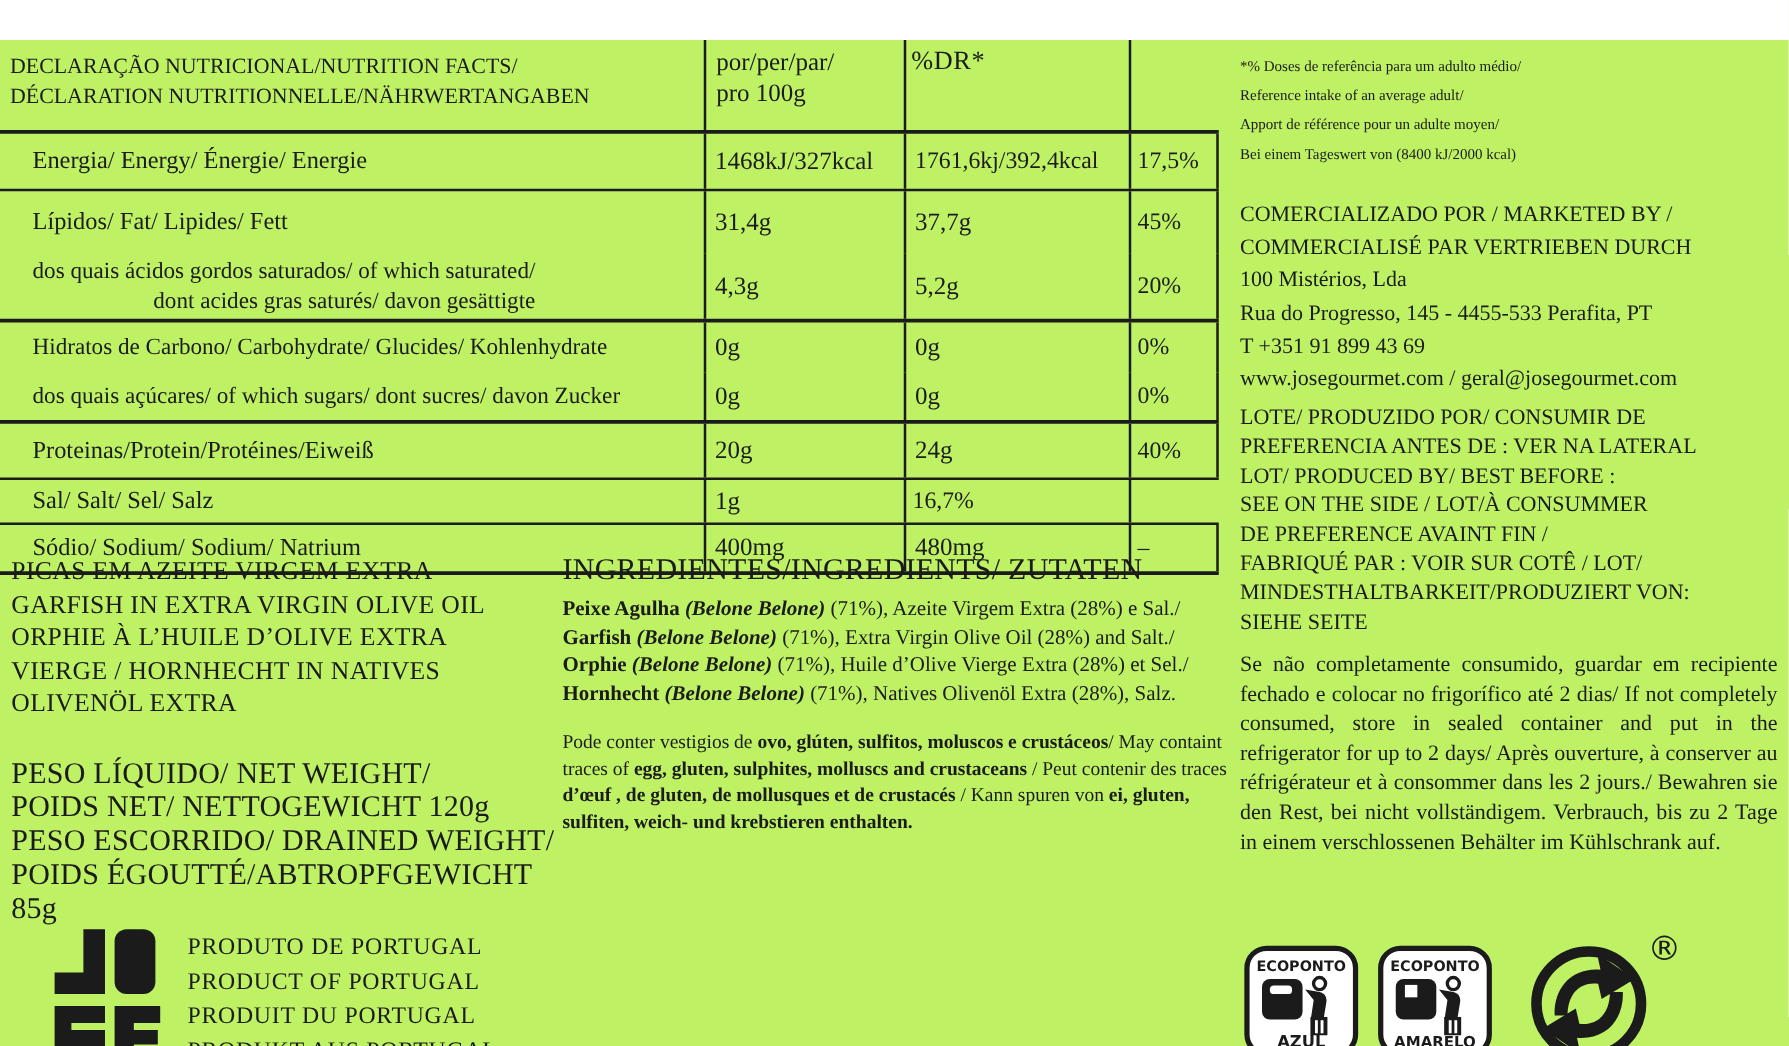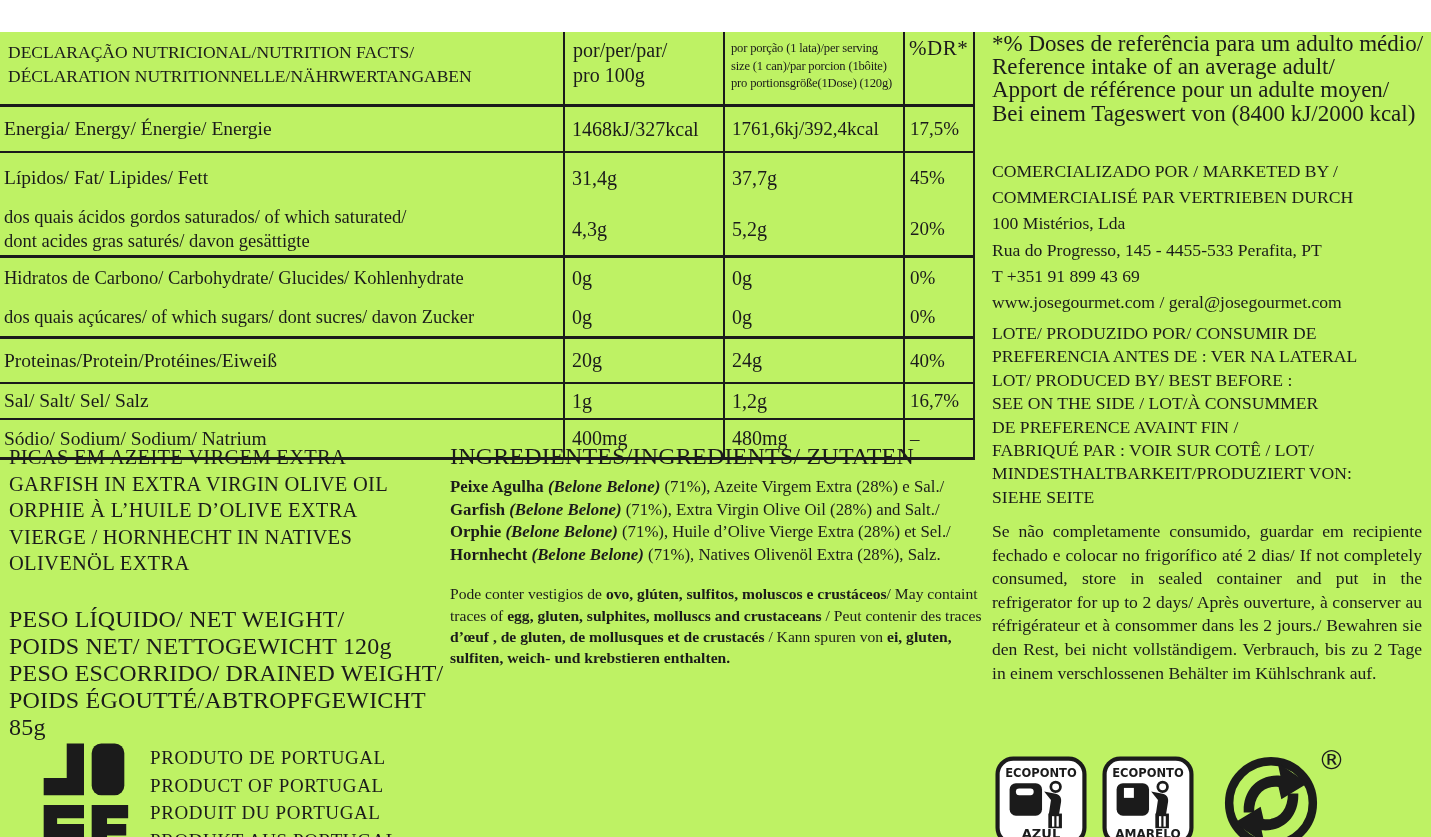--- a/index.html
+++ b/index.html
@@ -26,65 +26,62 @@
   .h-r2{height:52px;}
   .h-r3{height:40px;}
   .h-r4{height:38px;}
   .h-r5{height:43px;}
   .h-r6{height:34px;}
   .h-r7{height:37px;}
   .th-title{font-size:17.5px;line-height:24px;padding:4px 8px 0 8px;align-items:flex-start;padding-top:8px;}
   .th-per100{font-size:20px;line-height:25px;padding:6px 6px 0 8px;align-items:flex-start;}
   .th-serving{font-size:12.6px;line-height:17.5px;letter-spacing:-0.2px;padding:8px 2px 0 6px;align-items:flex-start;}
   .th-dr{font-size:21px;padding:4px 0 0 4px;align-items:flex-start;letter-spacing:0.5px;}
-  .lbl{font-size:19.5px;padding-left:4px;line-height:24px;}
-  .lbl-sm{font-size:18.5px;}
+  .lbl{font-size:19.5px;padding-left:26px;line-height:24px;}
+  .lbl-sm{font-size:18.5px;text-align:right;}
   .val{font-size:20px;padding-left:7px;}
   .val-sm{font-size:19px;}
   .dr{font-size:19px;padding-left:5px;}
 
   
   .product-name{position:absolute;left:9px;top:412px;width:440px;font-size:20.5px;line-height:26.5px;letter-spacing:0.3px;}
   .weights{position:absolute;left:9px;top:574px;width:440px;font-size:24px;line-height:27px;letter-spacing:0.2px;}
   .brand-row{position:absolute;left:36px;top:710px;display:flex;gap:18px;}
   .jose-logo{width:96px;height:120px;flex:none;}
   .origin{font-size:19px;line-height:27.5px;letter-spacing:0.6px;padding-top:2px;}
 
   
   .mid-col{position:absolute;left:450px;top:411px;width:540px;}
   .ing-heading{font-size:24px;letter-spacing:0.2px;}
   .ing-text{margin-top:6px;font-size:16.8px;line-height:22.6px;}
   .allergens{margin-top:13px;font-size:15.6px;line-height:21.4px;}
 
   
   .right-col{position:absolute;left:992px;top:0;width:432px;}
-  .ref-note{position:absolute;top:0;left:0;width:432px;font-size:23px;line-height:23.2px;}
+  .ref-note{position:absolute;top:10px;left:0;width:432px;font-size:12px;line-height:23.2px;}
   .marketer{position:absolute;top:126px;left:0;width:432px;font-size:17.6px;line-height:26.2px;}
   .lot-info{position:absolute;top:290px;left:0;width:432px;font-size:17.6px;line-height:23.4px;}
   .storage{position:absolute;top:488px;left:0;width:430px;font-size:17.6px;line-height:23.6px;text-align:justify;}
   .icons-row{position:absolute;top:724px;left:2px;display:flex;align-items:flex-start;}
   .eco-badge{width:94px;height:90px;margin-right:13px;}
   .green-dot-wrap{position:relative;margin-left:16px;width:120px;height:96px;}
   .green-dot{width:94px;height:94px;}
   .reg-mark{position:absolute;left:94px;top:-12px;font-size:27px;font-family:"DejaVu Sans",sans-serif;}
 </style>
 </head>
 <body>
 
 <div class="page">
 
   <section class="nut-table">
     <div class="tr bb3 h-head">
       <div class="td th-title ml">DECLARAÇÃO NUTRICIONAL/NUTRITION FACTS/
 DÉCLARATION NUTRITIONNELLE/NÄHRWERTANGABEN</div>
       <div class="td th-per100 ml">por/per/par/
 pro 100g</div>
-      <div class="td th-serving ml">por porção (1 lata)/per serving
-size (1 can)/par porcion (1bôite)
-pro portionsgröße(1Dose) (120g)</div>
       <div class="td th-dr">%DR*</div>
     </div>
 
     <div class="tr bb2 h-r0">
       <div class="td lbl">Energia/ Energy/ Énergie/ Energie</div>
       <div class="td val">1468kJ/327kcal</div>
       <div class="td val val-sm">1761,6kj/392,4kcal</div>
       <div class="td dr">17,5%</div>
     </div>
 
@@ -120,21 +117,20 @@
     <div class="tr bb2 h-r5">
       <div class="td lbl">Proteinas/Protein/Protéines/Eiweiß</div>
       <div class="td val">20g</div>
       <div class="td val">24g</div>
       <div class="td dr">40%</div>
     </div>
 
     <div class="tr bb2 h-r6">
       <div class="td lbl">Sal/ Salt/ Sel/ Salz</div>
       <div class="td val">1g</div>
-      <div class="td val">1,2g</div>
       <div class="td dr">16,7%</div>
     </div>
 
     <div class="tr bb3 h-r7">
       <div class="td lbl">Sódio/ Sodium/ Sodium/ Natrium</div>
       <div class="td val">400mg</div>
       <div class="td val">480mg</div>
       <div class="td dr">–</div>
     </div>
   </section>

